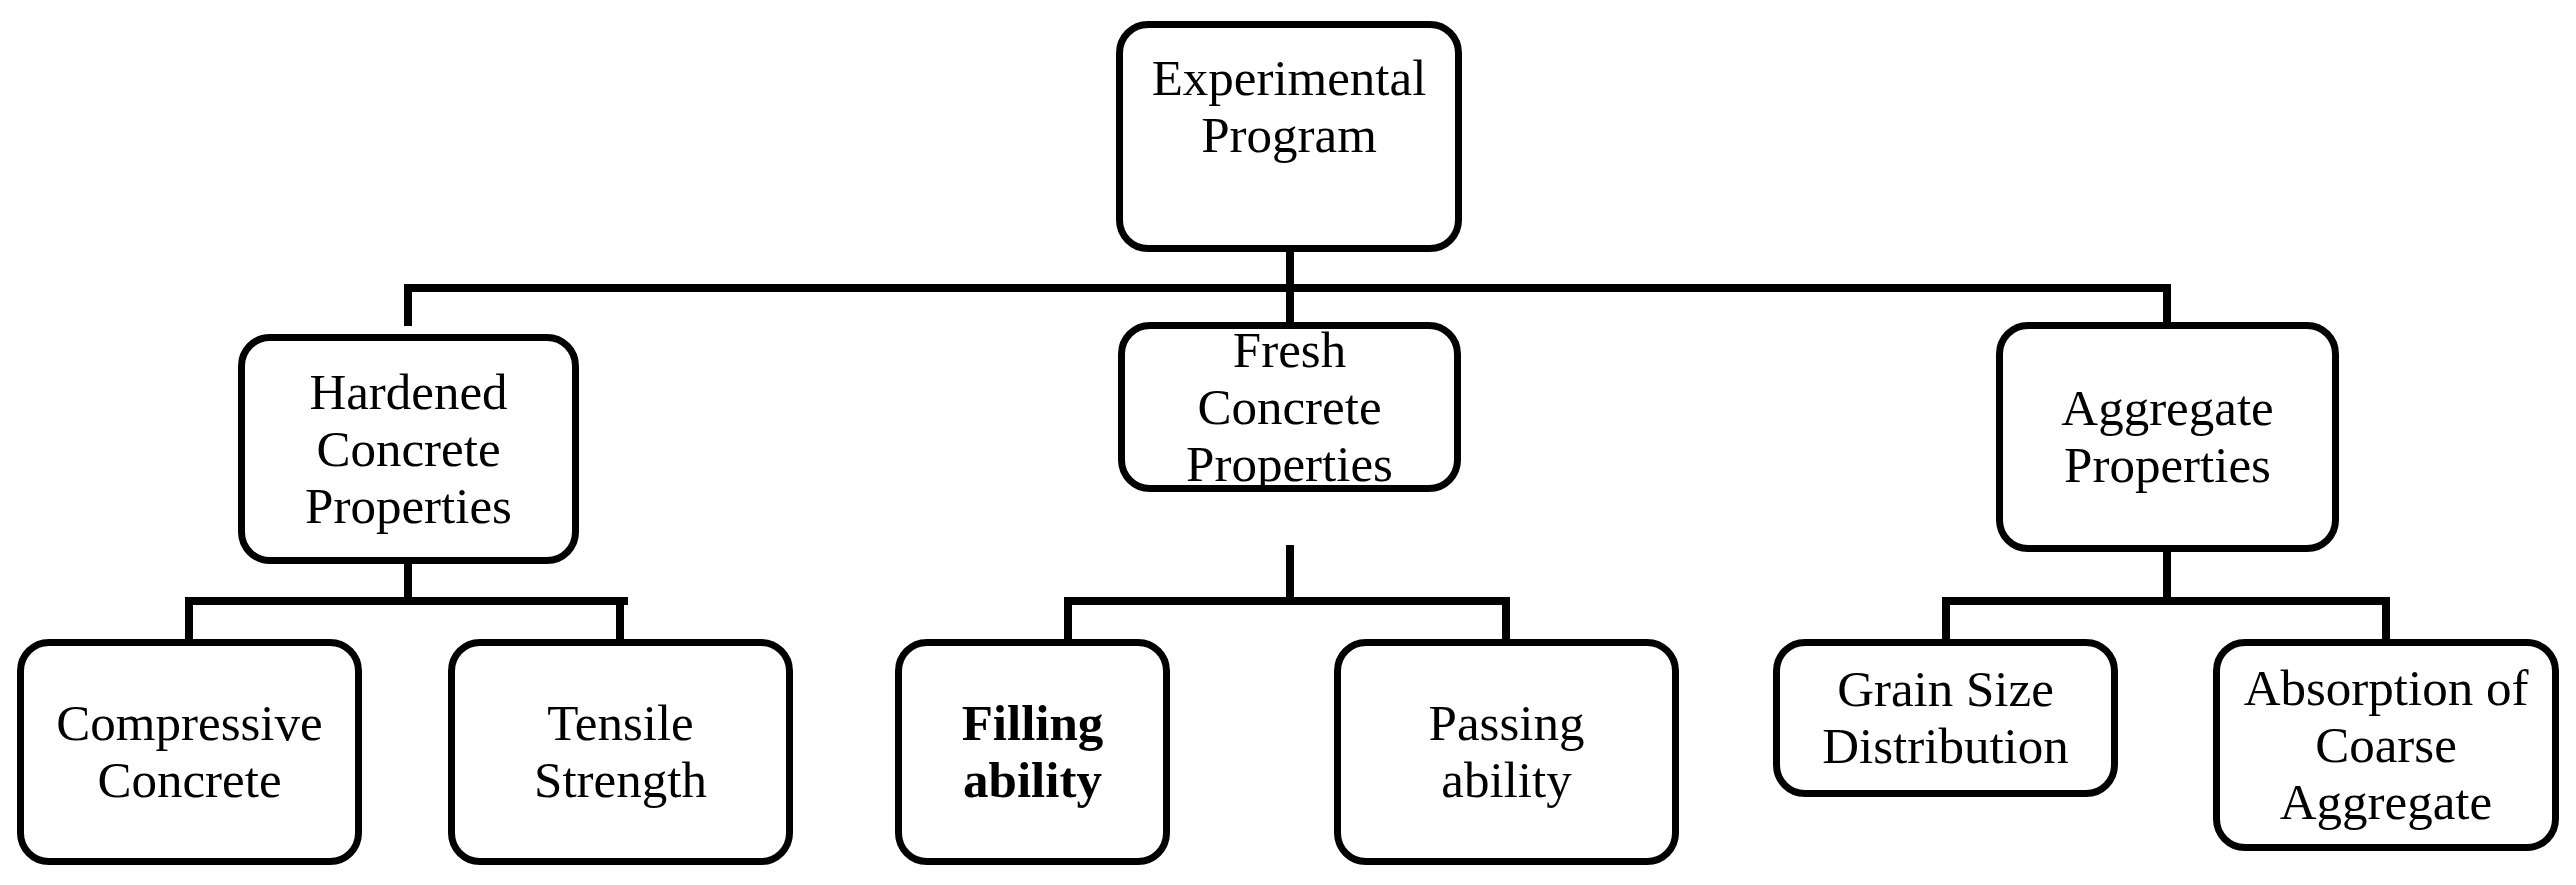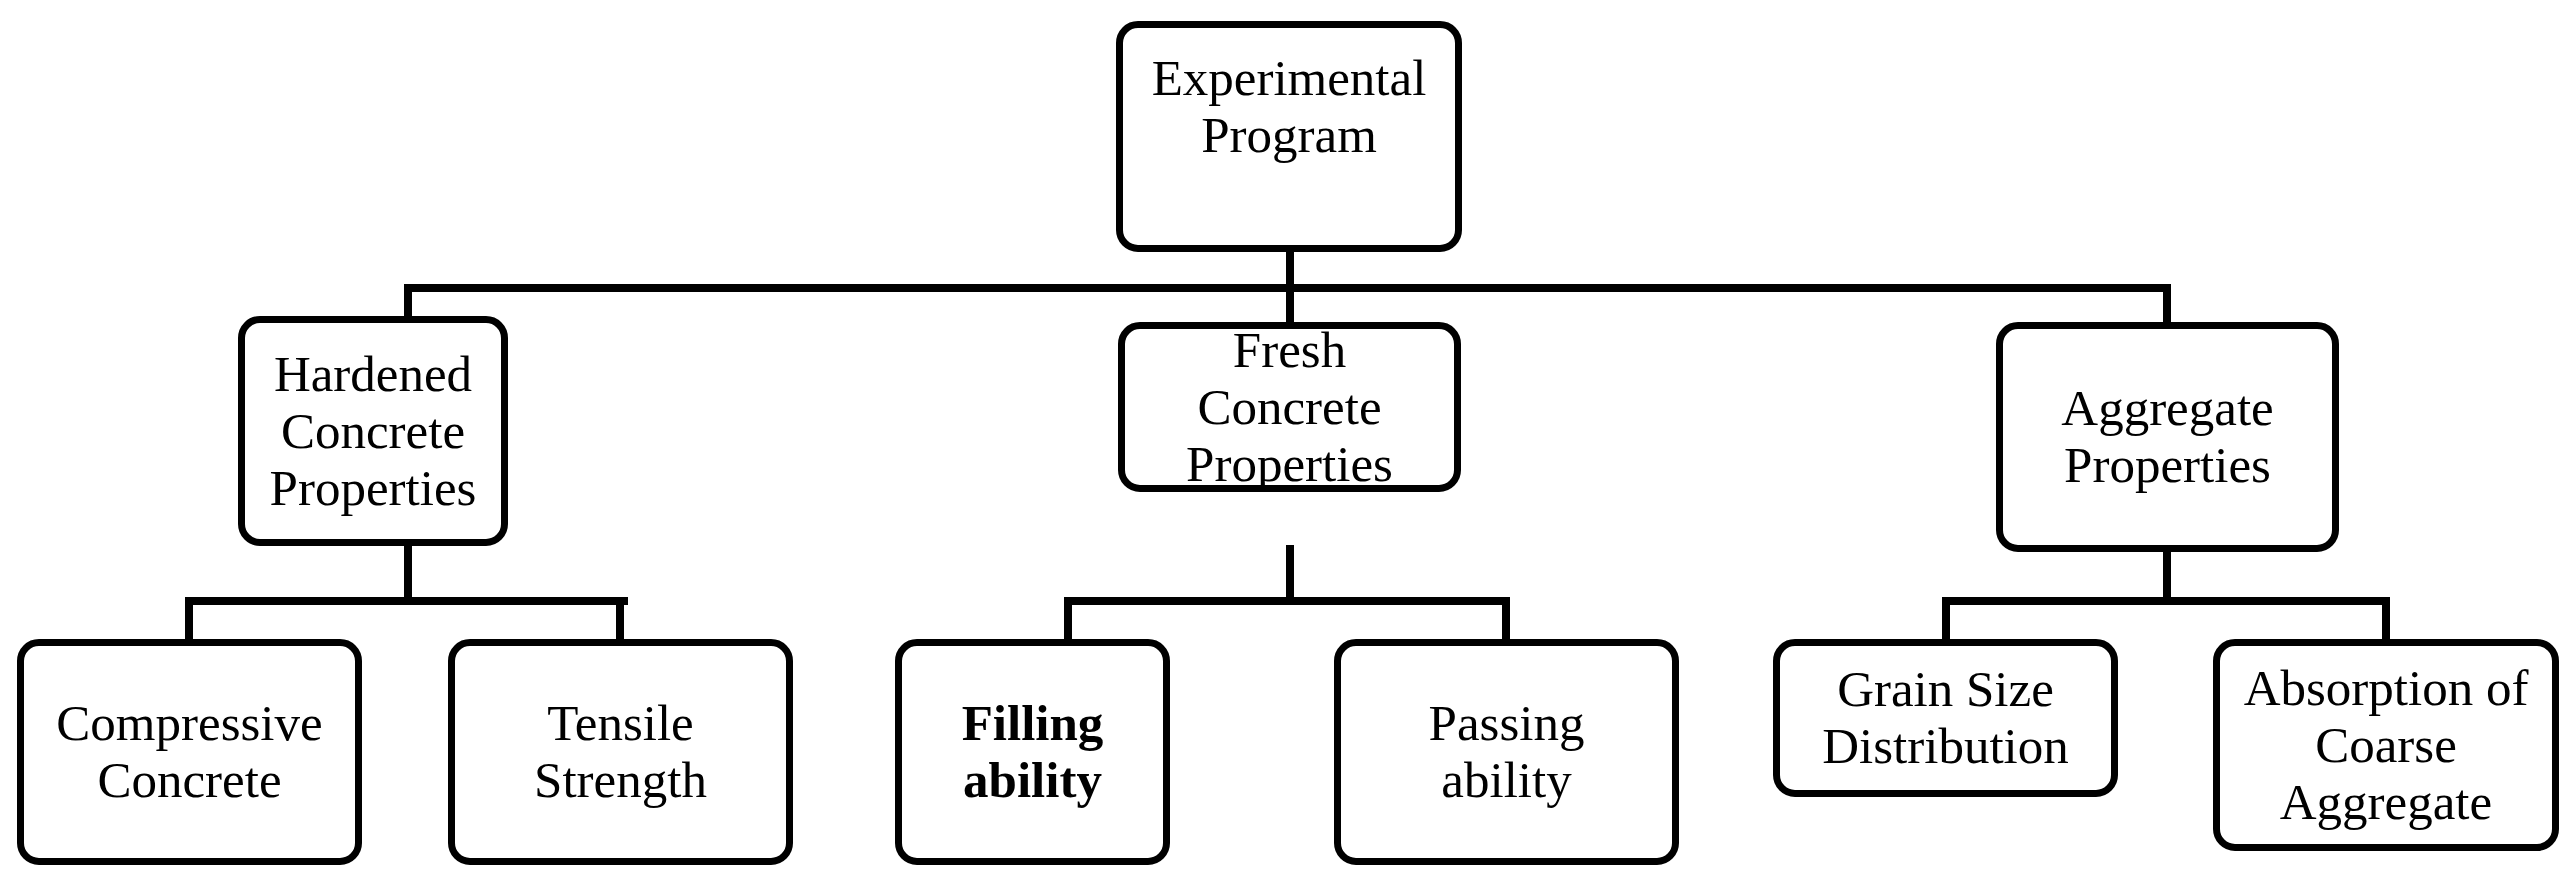--- a/index.html
+++ b/index.html
@@ -14,21 +14,21 @@
     background: #ffffff;
     font-family: "Liberation Serif", "DejaVu Serif", serif;
     color: #000000;
     overflow: hidden;
   }
   .node {
     position: absolute;
     box-sizing: border-box;
     background: #ffffff;
     border: 7.7px solid #000000;
-    border-radius: 22px;
+    border-radius: 32px;
     display: flex;
     align-items: center;
     justify-content: center;
     text-align: center;
     z-index: 2;
   }
   .node .label {
     display: block;
     white-space: pre-line;
     font-size: 51px;
@@ -48,21 +48,21 @@
 </head>
 <body>
 
 <div class="canvas">
 
   <div class="node top-aligned" style="left:1116px; top:21.4px; width:346px; height:231px;">
     <span class="label">Experimental
 Program</span>
   </div>
 
-  <div class="node" style="left:238px; top:316px; width:270px; height:230px;">
+  <div class="node" style="left:238px; top:334px; width:341px; height:230px;">
     <span class="label">Hardened
 Concrete
 Properties</span>
   </div>
 
   <div class="node" style="left:1118px; top:322px; width:343px; height:170px;text-align:center;">
     <span class="label">Fresh
 Concrete
 Properties</span>
   </div>

